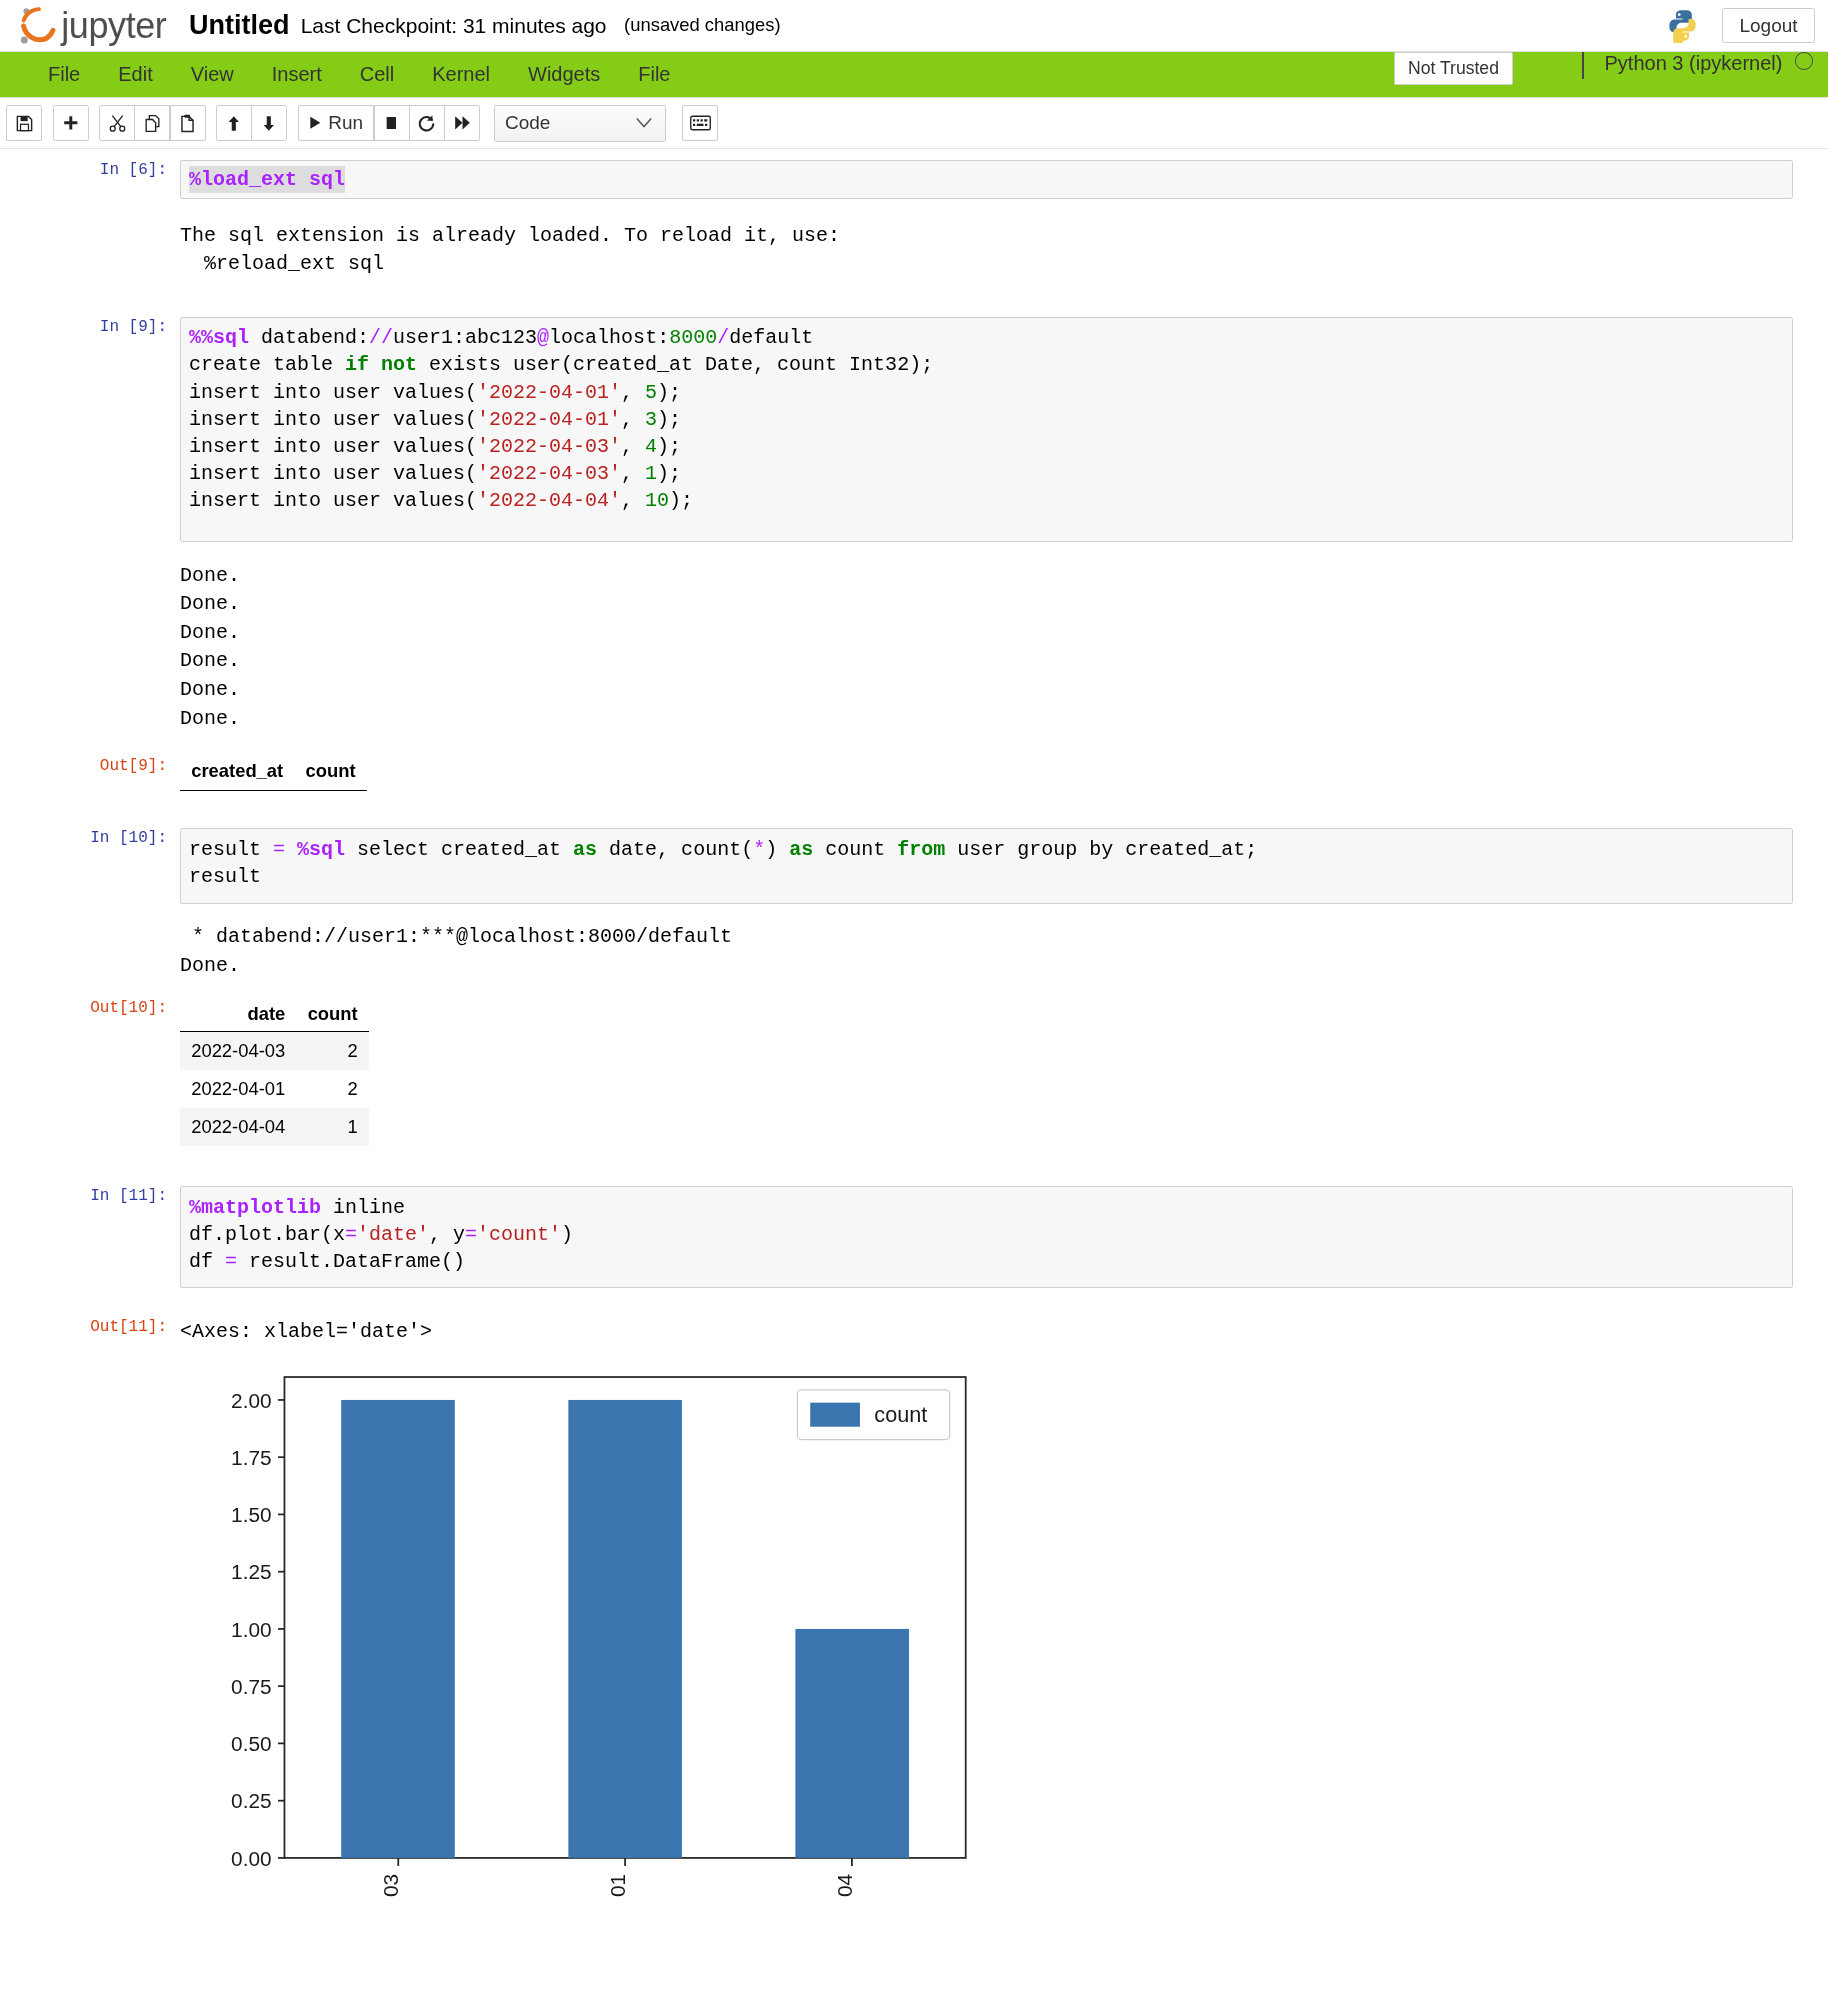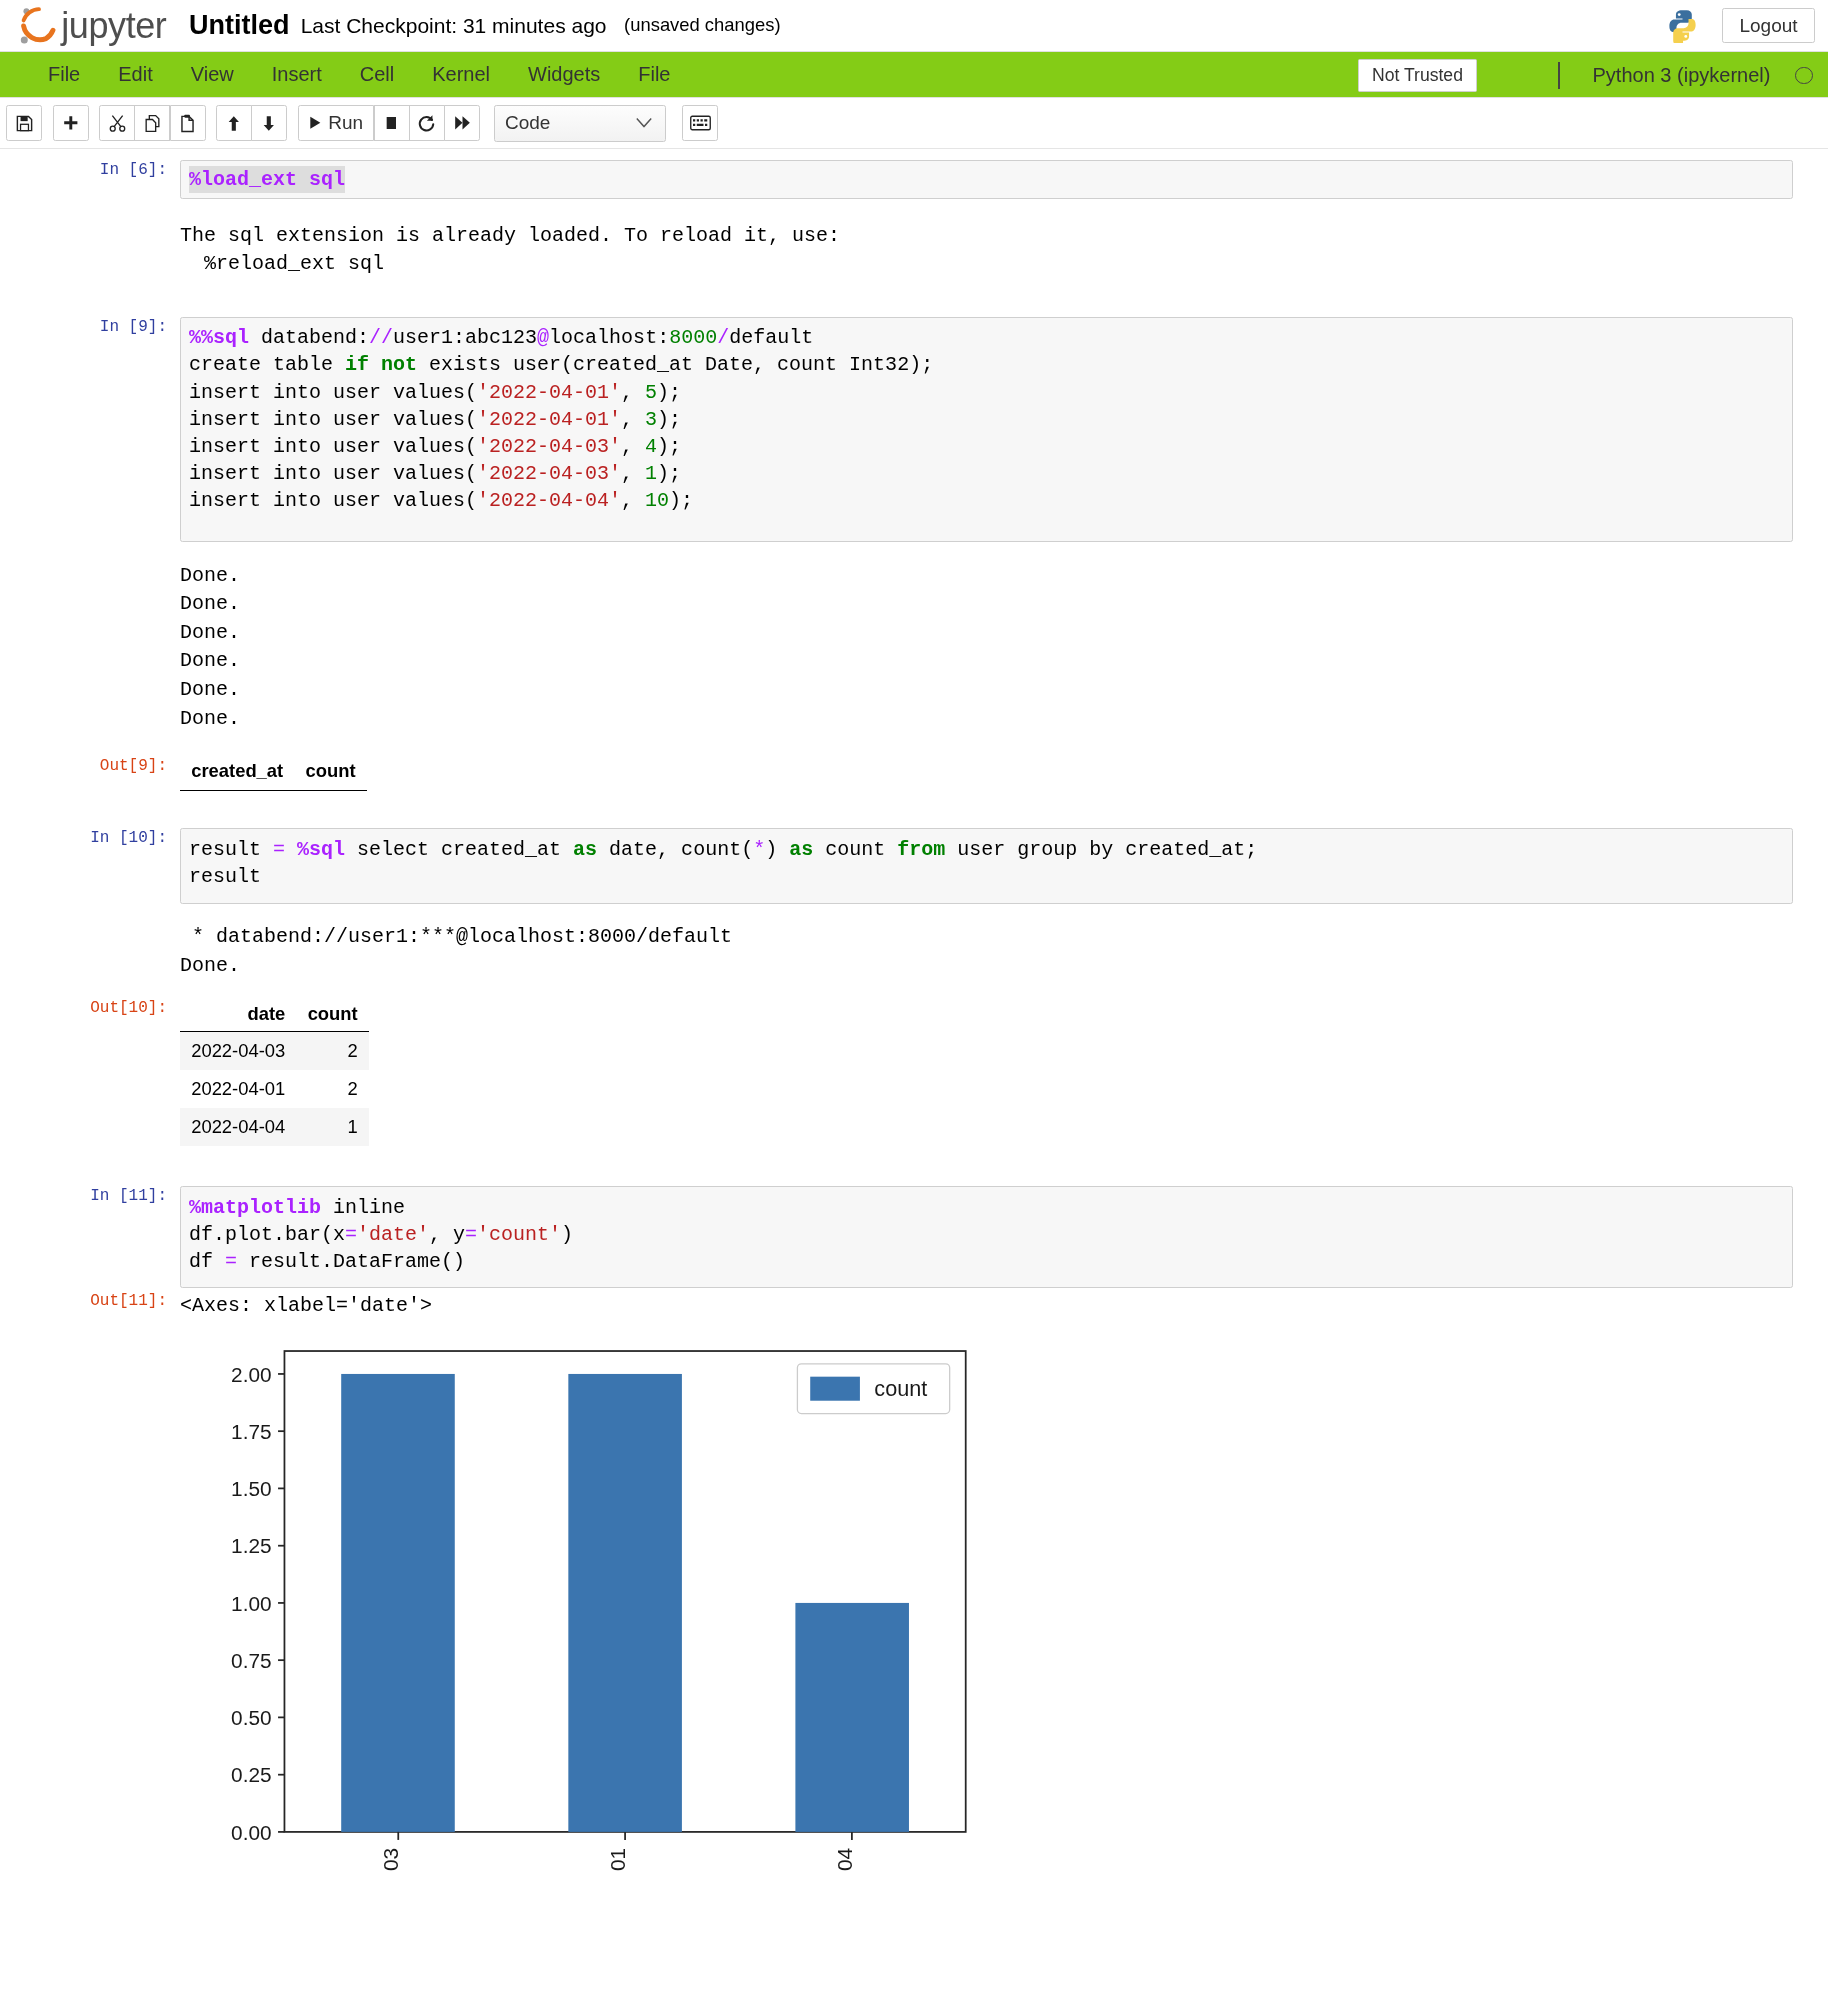--- a/index.html
+++ b/index.html
@@ -80,21 +80,21 @@
   }
   .menu-item {
     font-size:20px;
     color:#333;
     padding:4.8px 19px;
     cursor:pointer;
     white-space:nowrap;
   }
   .menubar-right {
     position:absolute; right:16px; top:0; height:47px;
-    display:flex; align-items:center; gap:12px;
+    display:flex; align-items:flex-start; gap:0;
   }
   .trust-badge {
     border:0.8px solid #cfcfcf;
     background:#fff;
     font-size:17.6px;
     color:#333;
     padding:4.8px 13px;
     border-radius:1.6px;
     cursor:pointer;
   }
@@ -480,21 +480,21 @@
 
   <div class="cell" style="margin-top:40px;">
     <div class="prompt prompt-in">In [11]:</div>
     <div class="input-area" style="padding:6.4px 6.4px 11.2px 8px;">
       <div class="code"><span class="magic">%matplotlib</span><span> inline</span></div>
       <div class="code blank"></div>
       <div class="code"><span>df.plot.bar(x</span><span class="op">=</span><span class="str">'date'</span><span>, y</span><span class="op">=</span><span class="str">'count'</span><span>)</span></div>
       <div class="code"><span>df </span><span class="op">=</span><span> result.DataFrame()</span></div>
     </div>
   </div>
-  <div class="cell" style="margin-top:3px;">
+  <div class="cell" style="margin-top:29px;">
     <div class="prompt prompt-out">Out[11]:</div>
     <div class="output-text">&lt;Axes: xlabel='date'&gt;</div>
   </div>
 
   <div class="chart-block">
     <svg class="chart-svg" width="802" height="545" viewBox="0 0 1000 680">
       <rect x="0" y="0" width="1000" height="680" fill="#ffffff"></rect>
 
       <rect x="130" y="20" width="850" height="600" fill="#ffffff" stroke="#262626" stroke-width="2.2"></rect>
 

